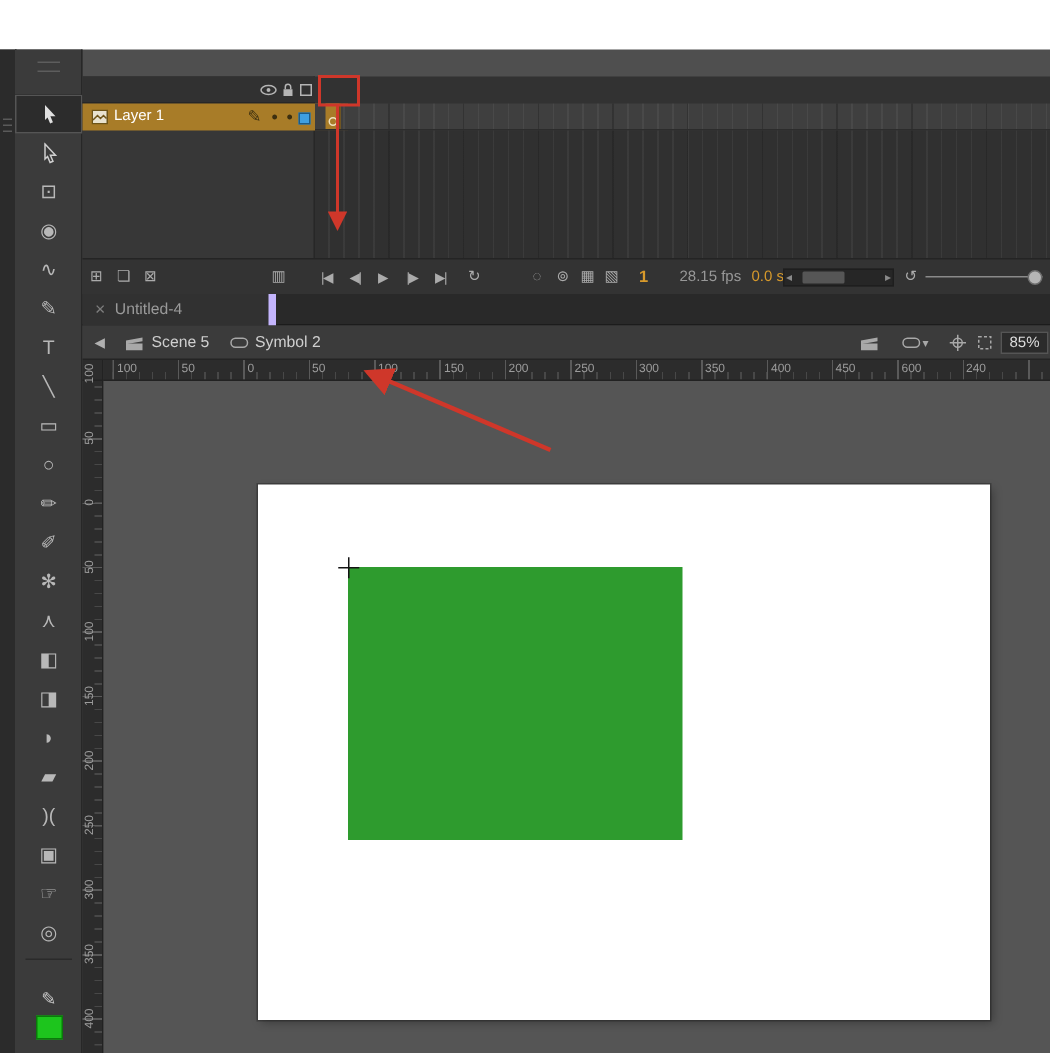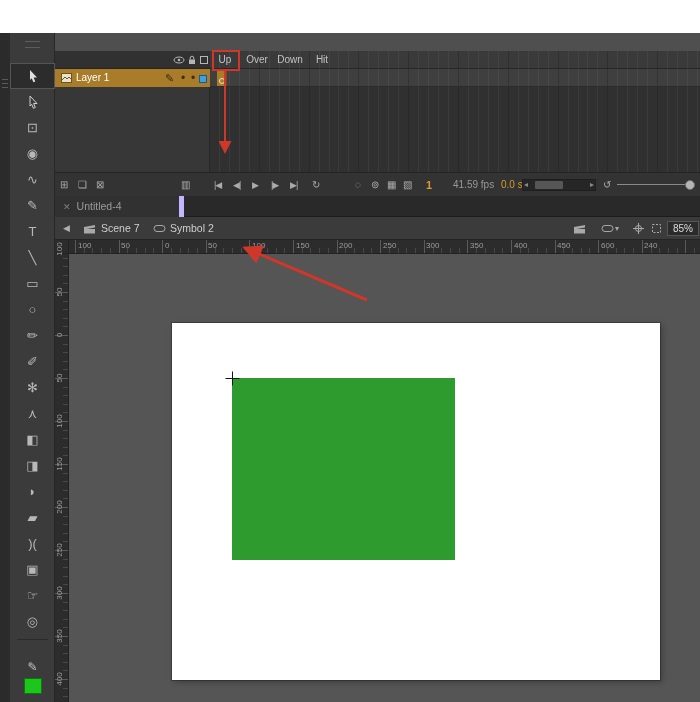--- a/index.html
+++ b/index.html
@@ -190,26 +190,20 @@
         </span>
         <span class="layer-name">Layer 1</span>
         <span class="layer-pencil">✎</span>
         <span class="layer-dot" style="left:126px">•</span>
         <span class="layer-dot" style="left:136px">•</span>
         <span class="outline-swatch"></span>
       </div>
     </div>
 
     <div class="tl-frames">
-      <div class="tl-frames-header grid">
-        <span class="frame-label" style="left:15px">Up</span>
-        <span class="frame-label" style="left:47px">Over</span>
-        <span class="frame-label" style="left:80px">Down</span>
-        <span class="frame-label" style="left:112px">Hit</span>
-      </div>
       <div class="tl-frames-row grid">
         <div class="keyframe-cell">
           <div class="keyframe-dot"></div>
         </div>
       </div>
       <div class="tl-frames-rest grid"></div>
     </div>
   </div>
 
   <div class="abs tl-footer">
@@ -221,21 +215,21 @@
     <span class="f-ic f-play" style="left:178px">◀|</span>
     <span class="f-ic f-play" style="left:197px">▶</span>
     <span class="f-ic f-play" style="left:216px">|▶</span>
     <span class="f-ic f-play" style="left:235px">▶|</span>
     <span class="f-ic" style="left:257px">↻</span>
     <span class="f-ic" style="left:300px">◌</span>
     <span class="f-ic" style="left:316px">⊚</span>
     <span class="f-ic" style="left:332px">▦</span>
     <span class="f-ic" style="left:348px">▧</span>
     <span class="f-ic f-framenum" style="left:371px">1</span>
-    <span class="f-ic f-fps" style="left:398px">41.59 fps</span>
+    <span class="f-ic f-fps" style="left:398px">28.15 fps</span>
     <span class="f-ic f-time" style="left:446px">0.0 s</span>
     <div class="f-scroll">
       <span class="ar" style="left:1px">◂</span>
       <div class="f-thumb"></div>
       <span class="ar" style="right:1px">▸</span>
     </div>
     <span class="f-ic" style="left:548px">↺</span>
     <div class="f-slider">
       <div class="f-slider-thumb"></div>
     </div>
@@ -248,21 +242,21 @@
   </div>
 
   <div class="abs edit-bar">
     <span class="eb" style="left:8px;font-size:9px;color:#b0b0b0">◀</span>
     <span class="eb-icon" style="left:28px">
       <svg width="13" height="11">
           <path d="M1,4 L12,2 L12,4.5 L1,6.5 z" fill="#a8a8a8"></path>
           <rect x="1" y="6" width="11" height="4.5" fill="#a8a8a8"></rect>
         </svg>
     </span>
-    <span class="eb" style="left:46px">Scene 7</span>
+    <span class="eb" style="left:46px">Scene 5</span>
     <span class="eb-icon" style="left:98px">
       <svg width="13" height="11">
           <rect x="1" y="2.5" width="11" height="6" rx="3" fill="none" stroke="#a8a8a8"></rect>
         </svg>
     </span>
     <span class="eb" style="left:115px">Symbol 2</span>
 
     <span class="eb-icon" style="left:518px">
       <svg width="13" height="11">
           <path d="M1,4 L12,2 L12,4.5 L1,6.5 z" fill="#a8a8a8"></path>

